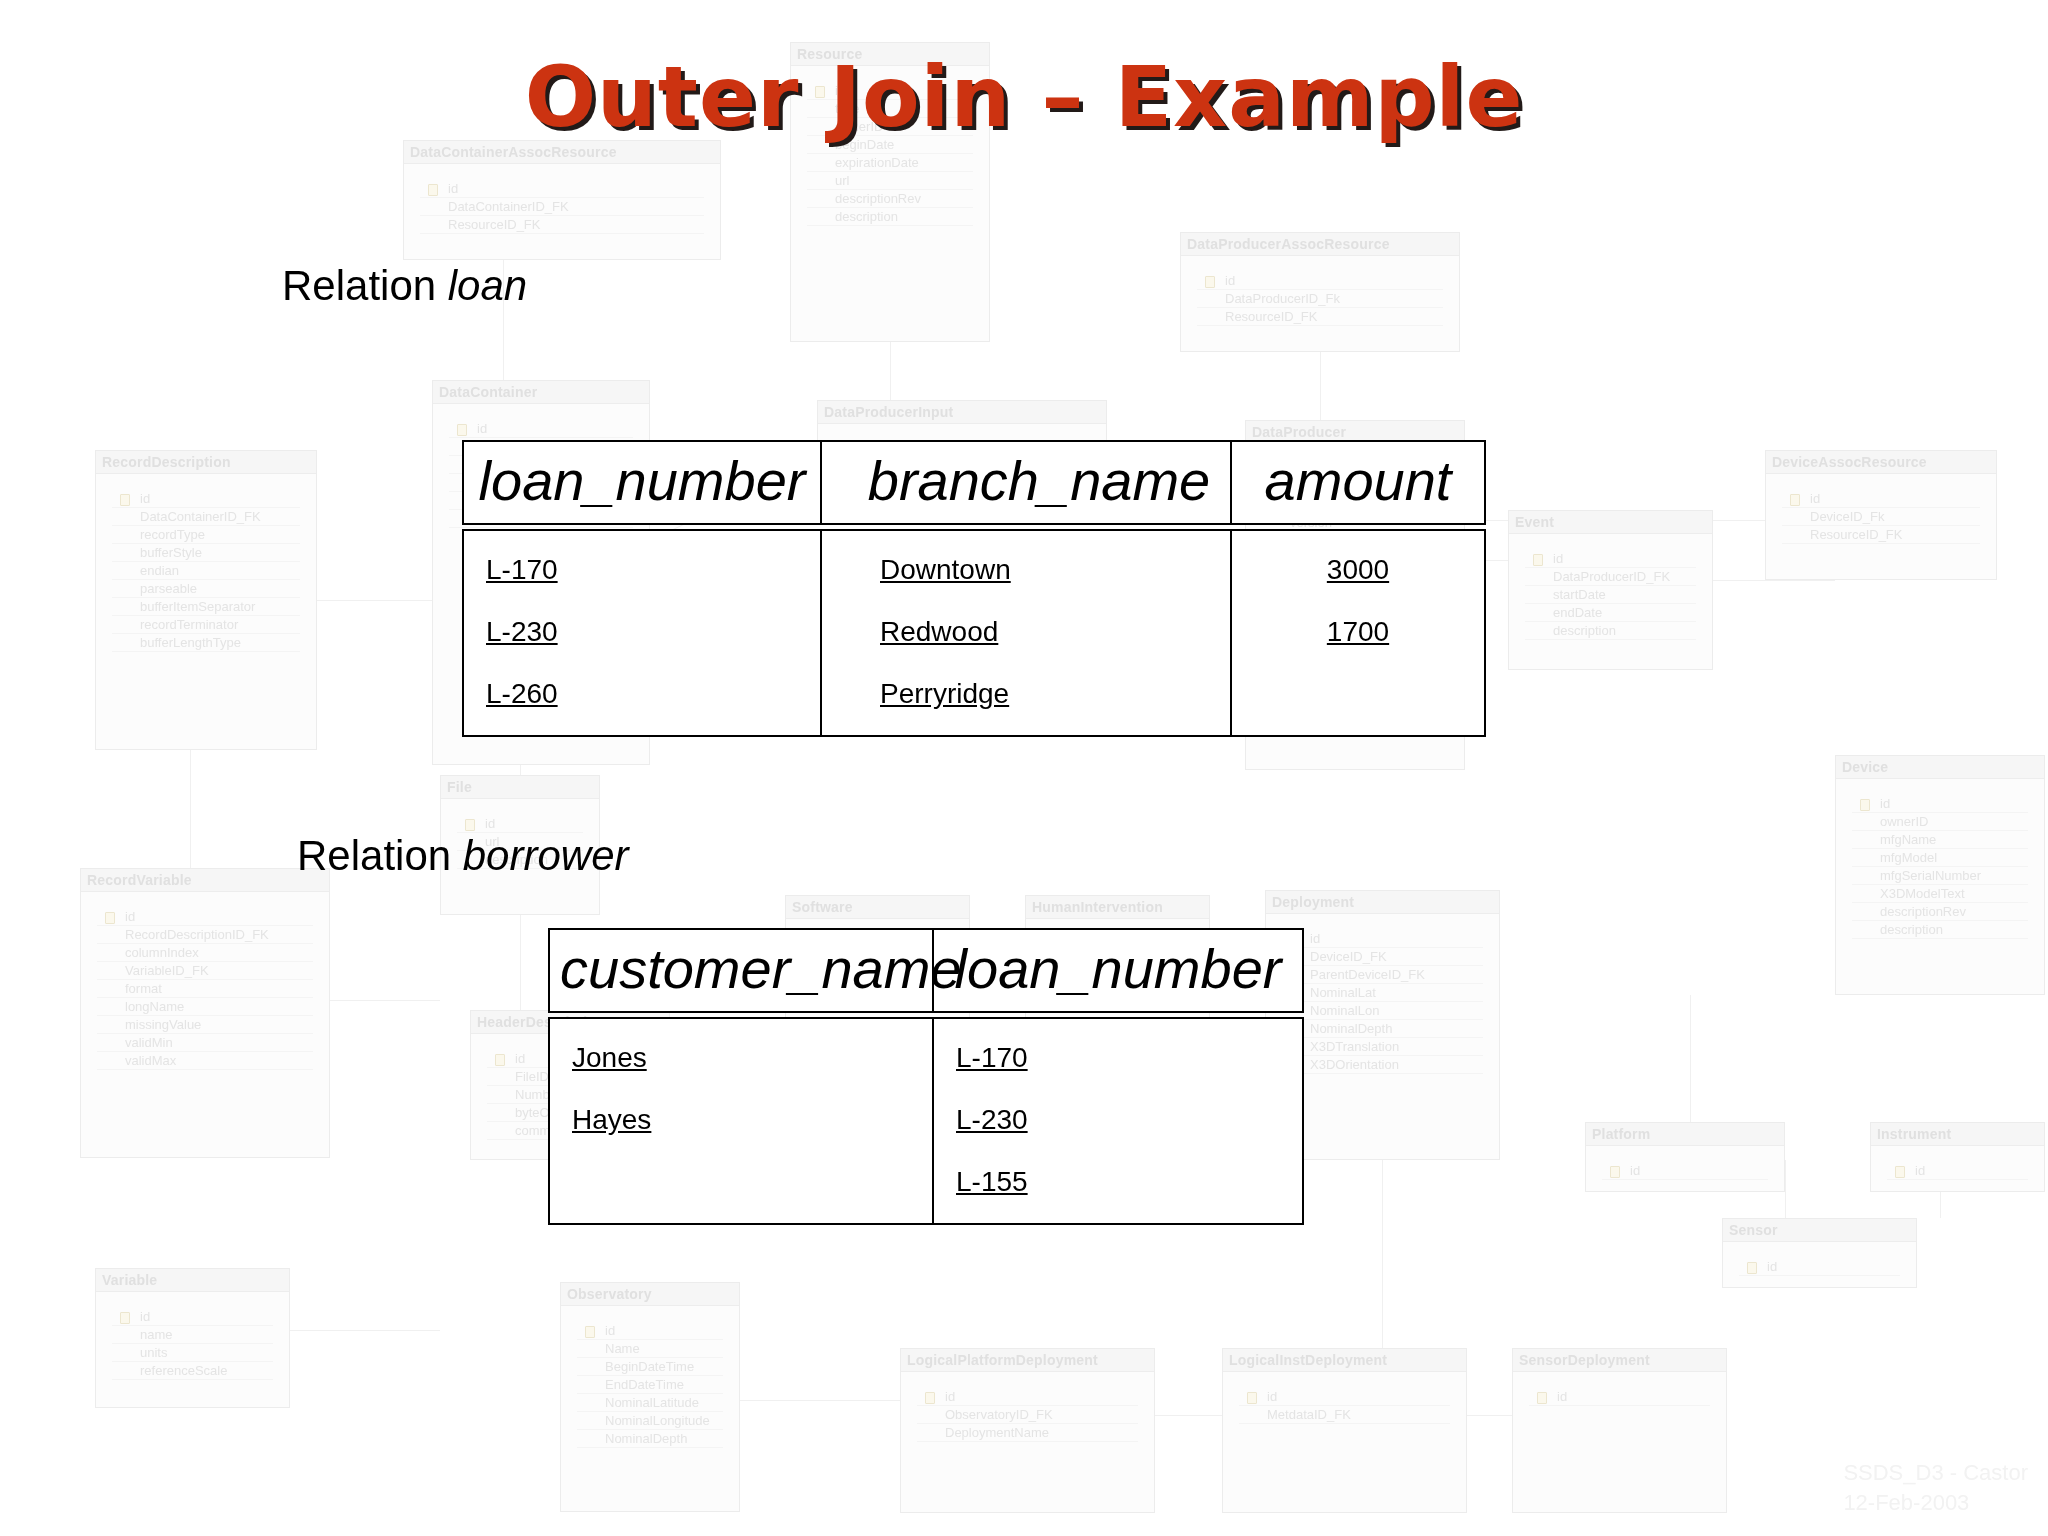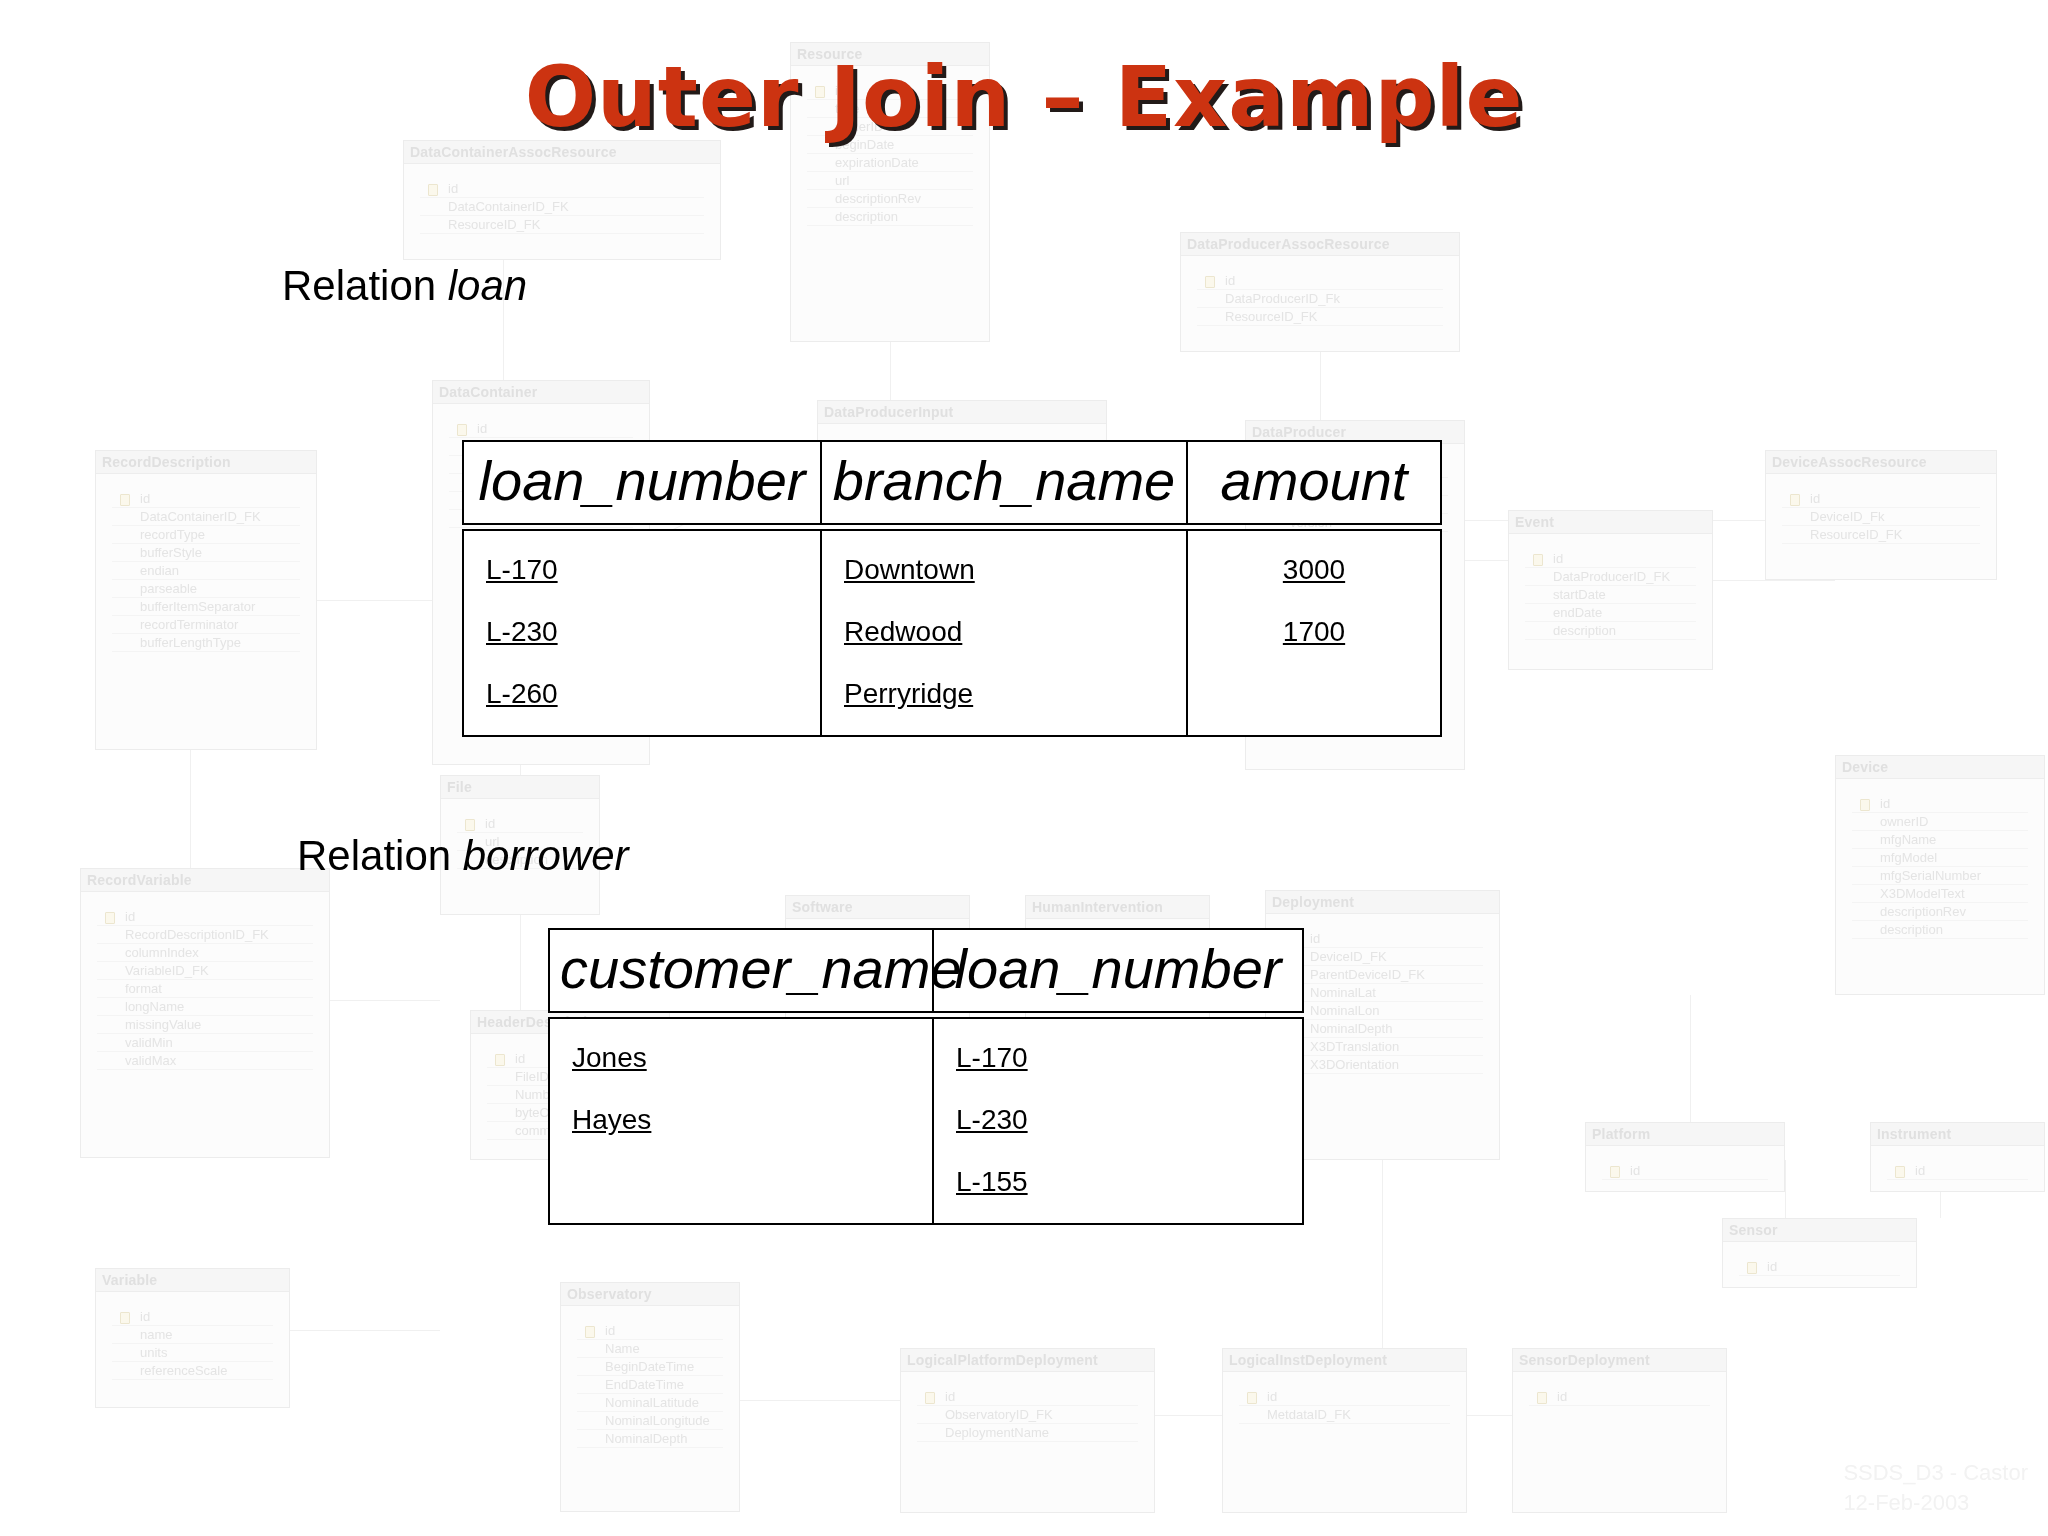--- a/index.html
+++ b/index.html
@@ -144,21 +144,21 @@
     white-space: nowrap;
     box-sizing: border-box;
     text-decoration: underline;
   }
   .align-left  { text-align: left;  padding-left: 22px; }
   .align-center{ text-align: center; }
 
   
   #table-loan { left: 462px; top: 440px; }
   #table-loan .c0 { width: 356px; }
-  #table-loan .c1 { width: 366px; }
+  #table-loan .c1 { width: 410px; padding-left: 36px; }
   #table-loan .c2 { width: 254px; }
 
   
   #table-borrower { left: 548px; top: 928px; }
   #table-borrower .c0 { width: 382px; }
   #table-borrower .c1 { width: 370px; }
 
   
   #footer {
     position: absolute;

